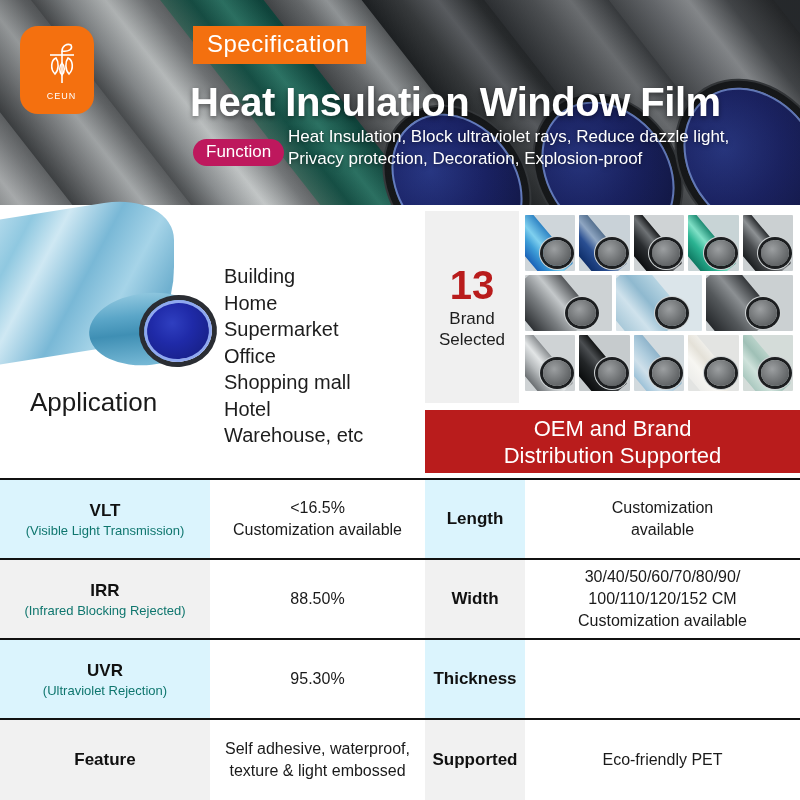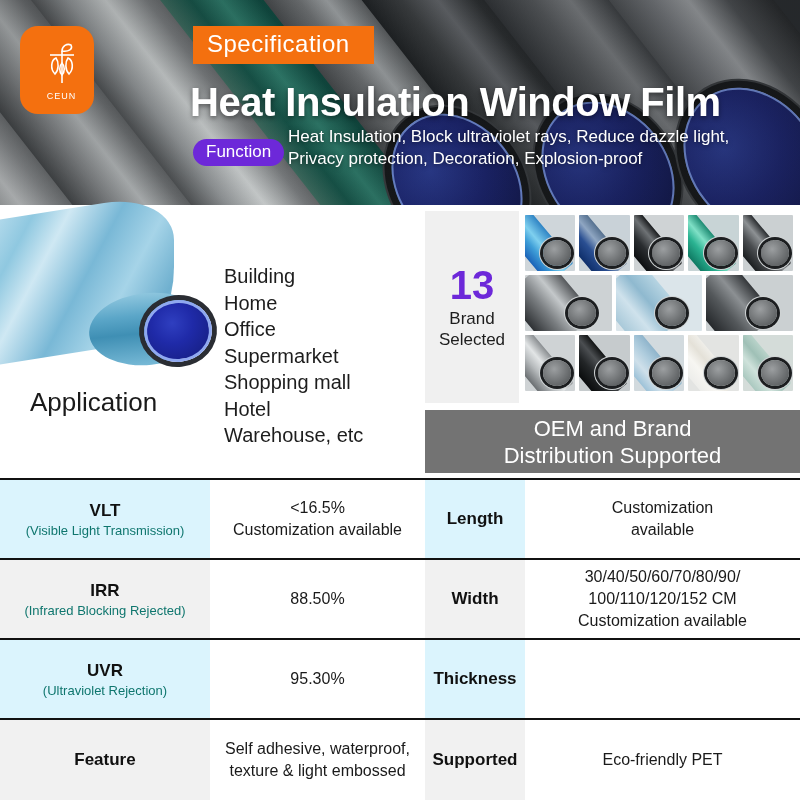--- a/index.html
+++ b/index.html
@@ -66,31 +66,31 @@
     padding-left:9px;
   }
   .logo svg { display:block; }
   .logo-text { color:#ffffff; font-size:9px; letter-spacing:1px; font-weight:400; }
 
   
   .spec-badge {
     position:absolute; left:193px; top:26px;
     background:#f4700f; color:#fff;
     font-size:24px; letter-spacing:.5px;
-    padding:4px 24px 6px 14px;
+    padding:4px 16px 6px 14px;
   }
   .hdr-title {
     position:absolute; left:190px; top:80px;
     color:#ffffff; font-size:40px; font-weight:bold; letter-spacing:-.5px;
     text-shadow: 0 2px 5px rgba(0,0,0,.45);
     white-space:nowrap;
   }
   .func-badge {
     position:absolute; left:193px; top:139px;
-    background:#6d28d9; color:#fff; border-radius:14px;
+    background:#be185d; color:#fff; border-radius:14px;
     font-size:17px; padding:3px 13px 4px 13px;
   }
   .func-text {
     position:absolute; left:288px; top:126px; width:500px;
     color:#ffffff; font-size:17px; line-height:22px;
     text-shadow: 0 1px 4px rgba(0,0,0,.5);
   }
 
   
   .middle { position:relative; width:800px; height:273px; background:#fff; }
@@ -126,21 +126,21 @@
     position:absolute; left:224px; top:58px;
     font-size:20px; color:#1d1d1d; line-height:26.5px;
   }
 
   
   .colors-panel {
     position:absolute; left:425px; top:6px; width:94px; height:192px;
     background:#f0f0f0;
     display:flex; flex-direction:column; align-items:center; justify-content:center;
   }
-  .colors-num { font-size:40px; font-weight:bold; color:#6d28d9; line-height:42px; }
+  .colors-num { font-size:40px; font-weight:bold; color:#b91c1c; line-height:42px; }
   .colors-cap { font-size:17px; color:#1d1d1d; text-align:center; line-height:21px; margin-top:2px; }
 
   .swatches { position:absolute; left:525px; top:10px; width:268px; }
   .sw-row { display:flex; gap:4px; margin-bottom:4px; }
   .sw {
     position:relative; height:56px; border-radius:1px; overflow:hidden;
     background:#d8dcdd;
   }
   .sw-row1 .sw { width:51.2px; }
   .sw-row2 .sw { width:86.6px; }
@@ -154,21 +154,21 @@
     position:absolute; right:4px; bottom:5px; width:28px; height:26px;
     border-radius:50%;
     background: radial-gradient(circle at 40% 35%, #9c9fa1 0%, #6e7173 55%, #4b4e50 100%);
     box-shadow: 0 0 0 3px #1c1e20, 0 0 0 4px #cfd3d4;
   }
   .sw-row2 .sw-tube { right:16px; }
 
   
   .oem {
     position:absolute; left:425px; top:205px; width:375px; height:63px;
-    background:#737373; color:#fff;
+    background:#b91c1c; color:#fff;
     display:flex; align-items:center; justify-content:center; text-align:center;
     font-size:22px; line-height:27px;
   }
 
   
   .spec-table {
     position:absolute; left:0; top:478px; width:800px; height:322px;
     border-top:2px solid #111;
     display:flex; flex-direction:column;
   }
@@ -234,22 +234,22 @@
     <div class="app-roll">
       <div class="sheet"></div>
       <div class="tube"></div>
       <div class="tube-face"></div>
     </div>
     <div class="app-label">Application</div>
 
     <div class="app-list">
       <div>Building</div>
       <div>Home</div>
+      <div>Supermarket</div>
       <div>Office</div>
-      <div>Supermarket</div>
       <div>Shopping mall</div>
       <div>Hotel</div>
       <div>Warehouse, etc</div>
     </div>
 
     <div class="colors-panel">
       <div class="colors-num">13</div>
       <div class="colors-cap">
         <div>Brand</div>
         <div>Selected</div>

